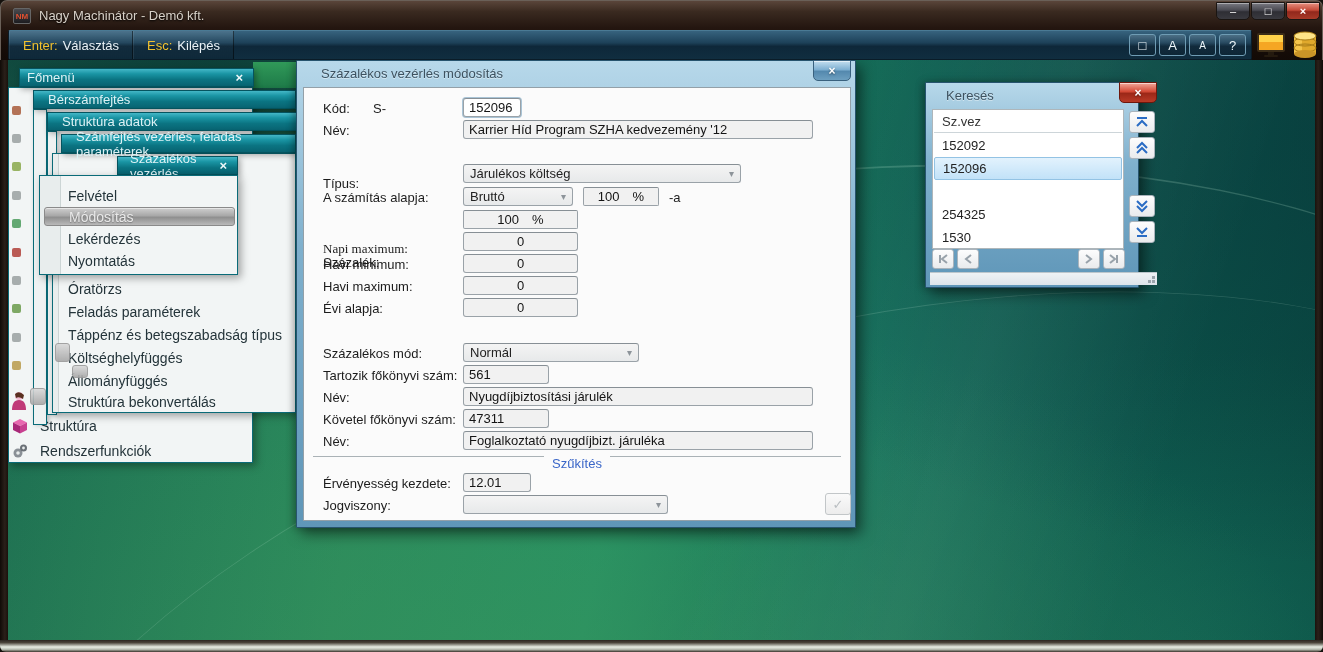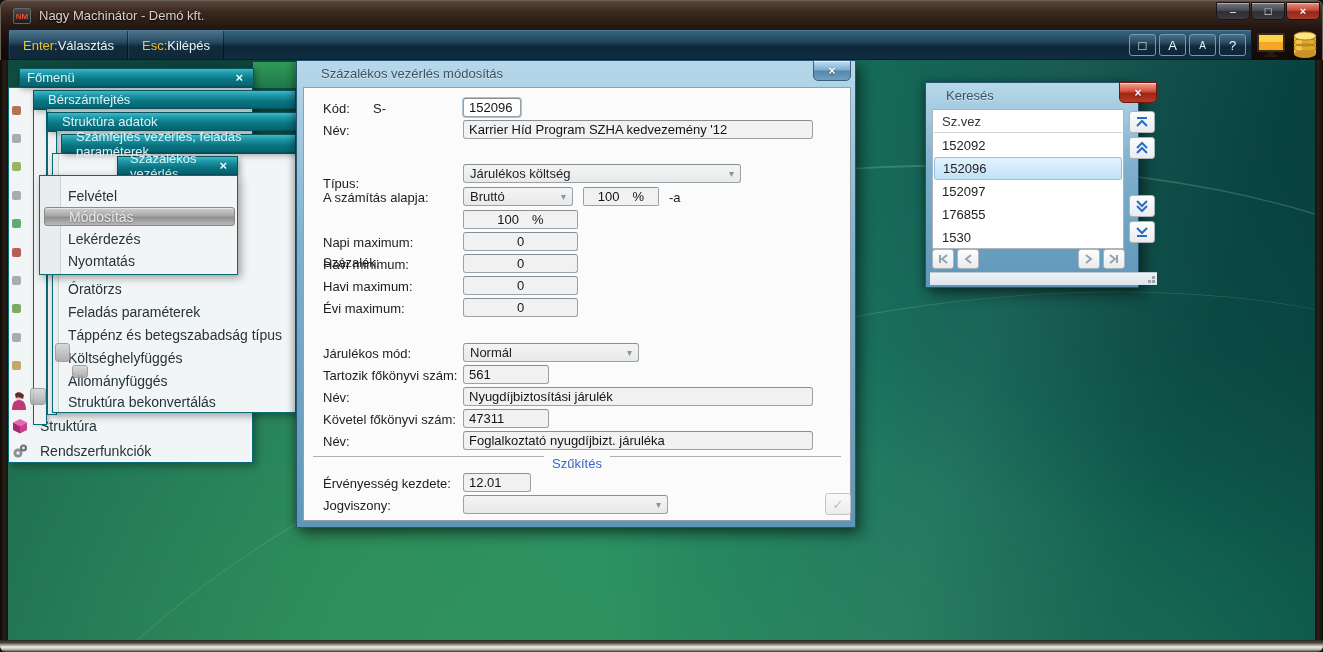--- a/index.html
+++ b/index.html
@@ -18,21 +18,21 @@
   .winbtn { position:absolute; top:1px; width:34px; height:18px; border:1px solid #1a1512;
     border-radius:0 0 5px 5px; display:flex; align-items:center; justify-content:center;
     background:linear-gradient(180deg,#7a7a82 0%,#4a4a52 45%,#2e2e34 55%,#3a3a40 100%);
     color:#fff; font-size:11px; line-height:1; box-shadow:inset 0 1px 0 rgba(255,255,255,.4); cursor:default; }
   .winbtn.close { background:linear-gradient(180deg,#e89080 0%,#c44a38 45%,#92281c 55%,#a83a28 100%); font-weight:bold; }
 
   
   .toolbar { position:absolute; left:8px; top:30px; width:1244px; height:30px; display:flex; align-items:stretch;
     background:linear-gradient(180deg,#37637e 0%,#1d4159 42%,#0e2739 55%,#102e40 100%);
     border:1px solid #0a1c28; border-top:1px solid #4a7a94; border-radius:2px; }
-  .hint { display:flex; align-items:center; padding:9px 13px; font-size:13px;
+  .hint { display:flex; align-items:center; gap:5px; padding:9px 13px; font-size:13px;
     background:linear-gradient(180deg,rgba(255,255,255,.10),rgba(255,255,255,.02) 50%,rgba(0,0,0,.10));
     border-right:1px solid rgba(0,0,0,.5); border-left:1px solid rgba(255,255,255,.08); }
   .hint .k { color:#f2c12e; }
   .hint .v { color:#eaf2f6; }
   .tb-right { margin-left:auto; display:flex; align-items:center; gap:3px; padding-right:5px; }
   .tbbtn { width:27px; height:22px; border:1px solid #6f9cb4; border-radius:3px; color:#eef6fa;
     display:flex; align-items:center; justify-content:center; font-size:13px;
     background:linear-gradient(180deg,rgba(255,255,255,.14),rgba(255,255,255,.02) 50%,rgba(0,0,0,.12)); }
   .tbbtn.small { font-size:10px; }
   .tray-icon { position:absolute; top:32px; }
@@ -301,33 +301,33 @@
         <span>%</span>
       </div>
       <div class="dlabel" style="left:372px;top:129px;">-a</div>
 
       <div class="dlabel" style="left:26px;top:152px;margin-top:42px;">Százalék:</div>
       <div class="pctfield" style="left:166px;top:149px;width:115px;">
         <span>100</span>
         <span>%</span>
       </div>
 
-      <div class="dlabel" style="left:26px;top:174px;">Napi maximum:</div>
+      <div class="dlabel" style="left:26px;top:180px;font-family:Liberation Serif, serif;">Napi maximum:</div>
       <input class="dfield num" style="left: 166px; top: 171px; width: 115px;" readonly="" value="0">
 
       <div class="dlabel" style="left:26px;top:196px;">Havi minimum:</div>
       <input class="dfield num" style="left: 166px; top: 193px; width: 115px;" readonly="" value="0">
 
       <div class="dlabel" style="left:26px;top:218px;">Havi maximum:</div>
       <input class="dfield num" style="left: 166px; top: 215px; width: 115px;" readonly="" value="0">
 
-      <div class="dlabel" style="left:26px;top:240px;">Évi maximum:</div>
+      <div class="dlabel" style="left:26px;top:240px;">Évi alapja:</div>
       <input class="dfield num" style="left: 166px; top: 237px; width: 115px;" readonly="" value="0">
 
-      <div class="dlabel" style="left:26px;top:285px;">Járulékos mód:</div>
+      <div class="dlabel" style="left:26px;top:285px;">Százalékos mód:</div>
       <div class="ddrop" style="left:166px;top:282px;width:176px;">
         <span>Normál</span>
         <span class="arr">▾</span>
       </div>
 
       <div class="dlabel" style="left:26px;top:307px;">Tartozik főkönyvi szám:</div>
       <input class="dfield" style="left: 166px; top: 304px; width: 86px;" readonly="" value="561">
 
       <div class="dlabel" style="left:26px;top:329px;">Név:</div>
       <input class="dfield" style="left: 166px; top: 326px; width: 350px;" readonly="" value="Nyugdíjbiztosítási járulék">
@@ -361,22 +361,21 @@
     <div class="bluewin" style="left:917px;top:22px;width:214px;height:206px;">
       <div class="wtitle" style="left:20px;">Keresés</div>
       <div class="xbtn red" style="left:193px;">
           <span>×</span>
         </div>
 
       <div class="listbox" style="left:6px;top:26px;width:192px;height:140px;">
         <div class="lrow head" style="top:0;">Sz.vez</div>
         <div class="lrow" style="top:24px;">152092</div>
         <div class="lrow sel" style="top:47px;">152096</div>
-        <div class="lrow" style="top:70px;">152097</div>
-        <div class="lrow" style="top:93px;">176855</div>
+        <div class="lrow" style="top:93px;">254325</div>
         <div class="lrow" style="top:116px;">1530</div>
       </div>
 
       <div class="sqbtn" style="left:203px;top:28px;width:26px;height:22px;">
         <svg width="14" height="12" viewBox="0 0 14 12">
           <path d="M2 2 L12 2" stroke="#2a6cc4" stroke-width="2" fill="none"></path>
             <path d="M2 10 L7 5 L12 10" stroke="#2a6cc4" stroke-width="2" fill="none"></path>
         </svg>
       </div>
       <div class="sqbtn" style="left:203px;top:54px;width:26px;height:22px;">

